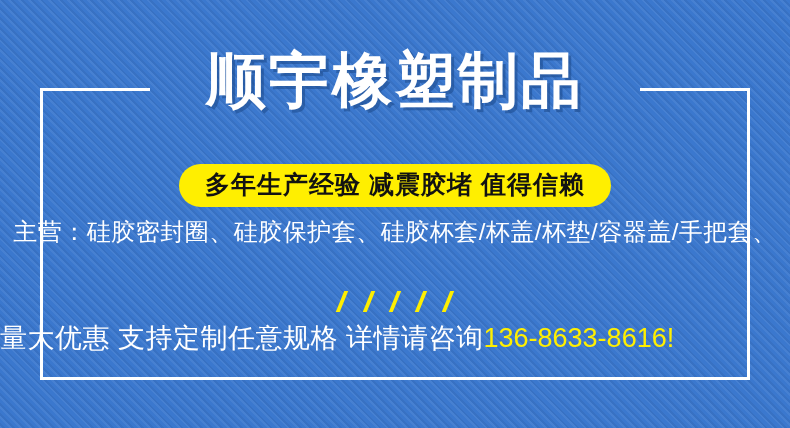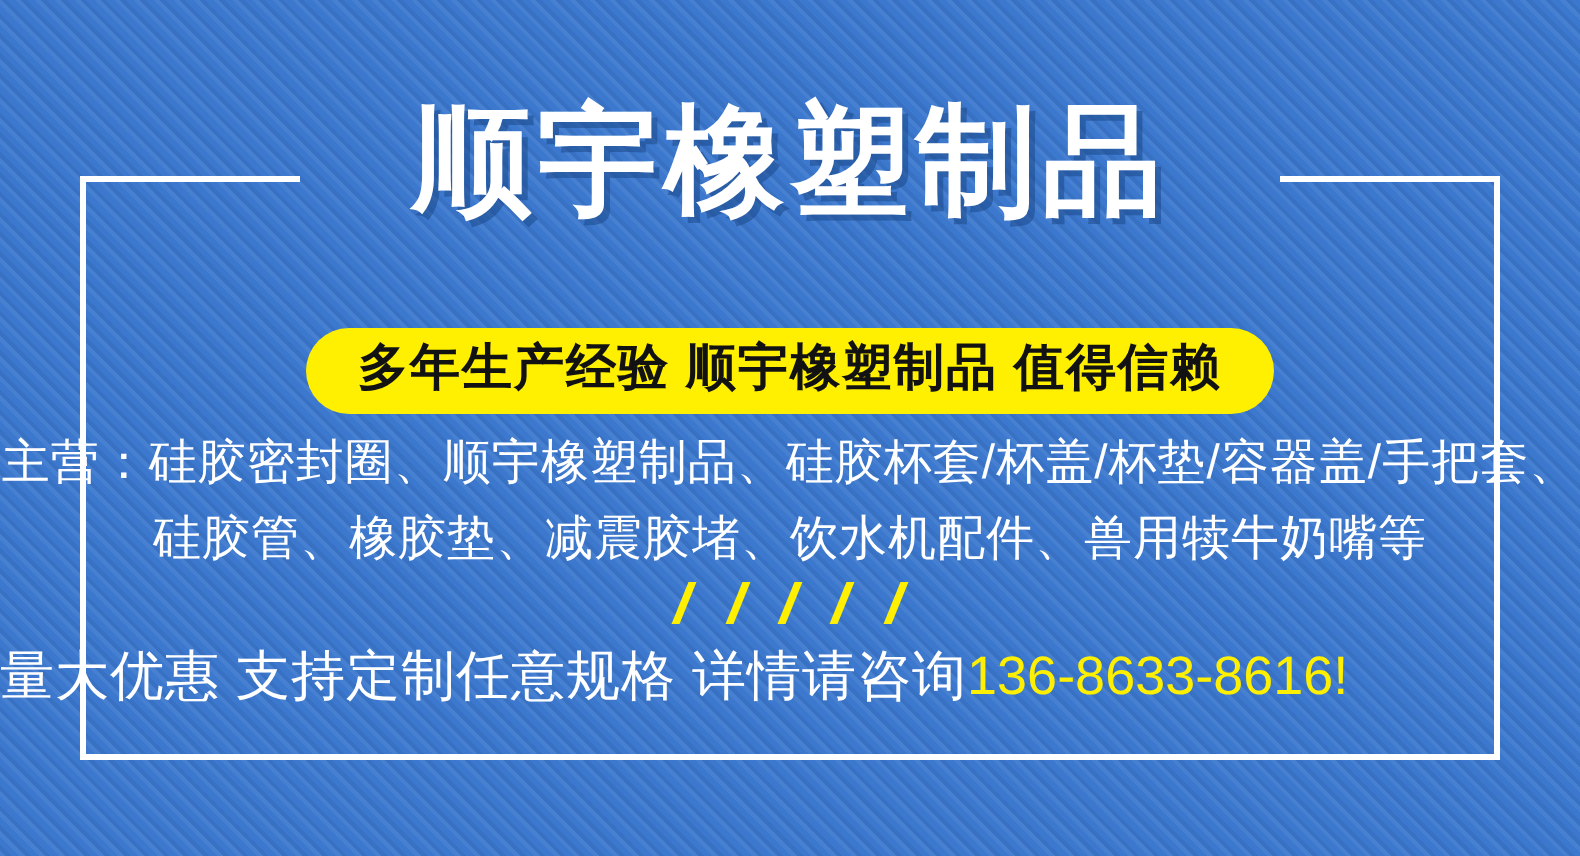--- a/index.html
+++ b/index.html
@@ -146,26 +146,25 @@
 
   <div class="frame-line" id="frame-top-left"></div>
   <div class="frame-line" id="frame-top-right"></div>
   <div class="frame-line" id="frame-left"></div>
   <div class="frame-line" id="frame-right"></div>
   <div class="frame-line" id="frame-bottom"></div>
 
   <div id="title">顺宇橡塑制品</div>
 
   <div id="slogan-wrap">
-    <span id="slogan-pill">多年生产经验 顺宇橡塑制品 值得信赖</span>
+    <span id="slogan-pill">多年生产经验 减震胶堵 值得信赖</span>
   </div>
 
   <div id="desc">
-    <span class="desc-line">主营：硅胶密封圈、顺宇橡塑制品、硅胶杯套/杯盖/杯垫/容器盖/手把套、</span>
-    <span class="desc-line">硅胶管、橡胶垫、减震胶堵、饮水机配件、兽用犊牛奶嘴等</span>
+    <span class="desc-line">主营：硅胶密封圈、硅胶保护套、硅胶杯套/杯盖/杯垫/容器盖/手把套、</span>
   </div>
 
   <div id="divider">
     <span class="slash"></span>
     <span class="slash"></span>
     <span class="slash"></span>
     <span class="slash"></span>
     <span class="slash"></span>
   </div>
 

